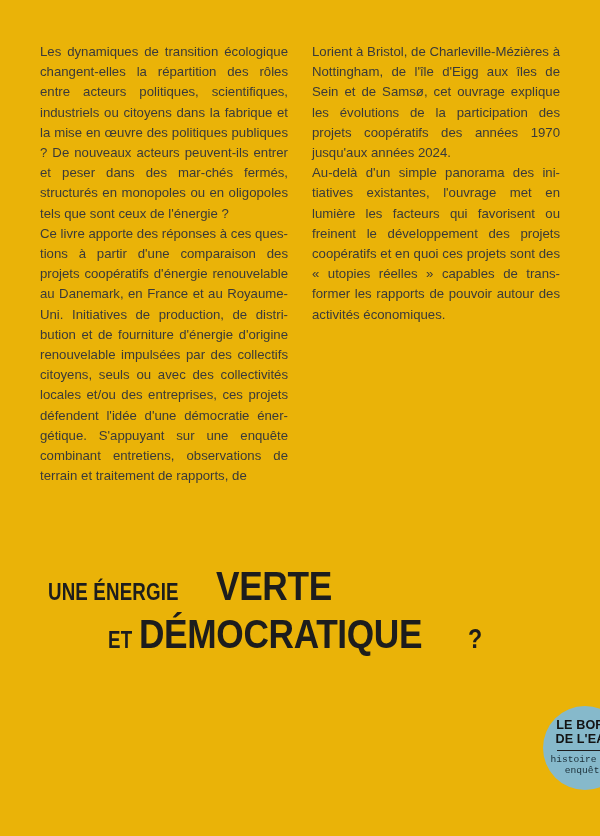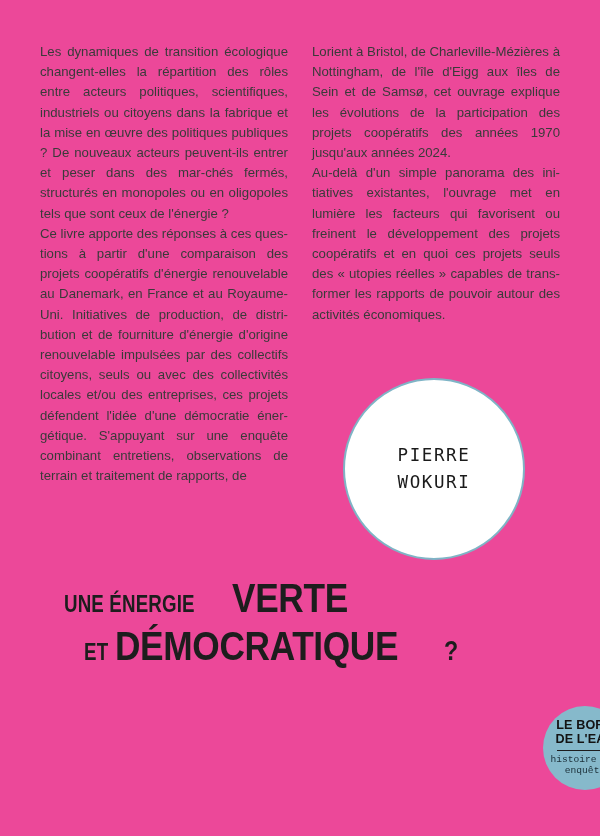--- a/index.html
+++ b/index.html
@@ -11,21 +11,21 @@
     height: 836px;
     background: #ffffff;
     font-family: "Liberation Sans", sans-serif;
     overflow: hidden;
     position: relative;
   }
 
   .cover {
     position: absolute;
     inset: 0;
-    background: #ec4899;
+    background: #eab308;
   }
 
   
   .blurb {
     position: absolute;
     left: 40px;
     top: 42px;
     width: 520px;
     height: 510px;
   }
@@ -83,26 +83,25 @@
     width: 600px;
     color: #1d1d1d;
   }
   .title-line {
     display: block;
     white-space: nowrap;
     font-family: "Liberation Sans Narrow", "Liberation Sans", sans-serif;
     font-weight: 700;
   }
   .title-line.l1 {
-    padding-left: 64px;
+    padding-left: 48px;
     line-height: 40px;
-    margin-top: 12px;
   }
   .title-line.l2 {
-    padding-left: 84px;
+    padding-left: 108px;
     line-height: 42px;
     margin-top: -2px;
   }
   .t-small {
     font-size: 24px;
     letter-spacing: 0.2px;
     transform: scaleX(0.78);
     transform-origin: left center;
     display: inline-block;
     vertical-align: baseline;
@@ -186,28 +185,24 @@
 
 <div class="cover">
 
   <div class="blurb">
     <div class="col left">
       <p>Les dynamiques de transition écologique changent-elles la répartition des rôles entre acteurs politiques, scientifiques, industriels ou citoyens dans la fabrique et la mise en œuvre des politiques publiques ? De nouveaux acteurs peuvent-ils entrer et peser dans des mar-chés fermés, structurés en monopoles ou en oligopoles tels que sont ceux de l'énergie ?</p>
       <p>Ce livre apporte des réponses à ces ques-tions à partir d'une comparaison des projets coopératifs d'énergie renouvelable au Danemark, en France et au Royaume-Uni. Initiatives de production, de distri-bution et de fourniture d'énergie d'origine renouvelable impulsées par des collectifs citoyens, seuls ou avec des collectivités locales et/ou des entreprises, ces projets défendent l'idée d'une démocratie éner-gétique. S'appuyant sur une enquête combinant entretiens, observations de terrain et traitement de rapports, de</p>
     </div>
     <div class="col right">
       <p>Lorient à Bristol, de Charleville-Mézières à Nottingham, de l'île d'Eigg aux îles de Sein et de Samsø, cet ouvrage explique les évolutions de la participation des projets coopératifs des années 1970 jusqu'aux années 2024.</p>
-      <p>Au-delà d'un simple panorama des ini-tiatives existantes, l'ouvrage met en lumière les facteurs qui favorisent ou freinent le développement des projets coopératifs et en quoi ces projets seuls des « utopies réelles » capables de trans-former les rapports de pouvoir autour des activités économiques.</p>
+      <p>Au-delà d'un simple panorama des ini-tiatives existantes, l'ouvrage met en lumière les facteurs qui favorisent ou freinent le développement des projets coopératifs et en quoi ces projets sont des « utopies réelles » capables de trans-former les rapports de pouvoir autour des activités économiques.</p>
     </div>
   </div>
 
-  <div class="author-circle">
-    <div class="author-name">PIERRE</div>
-    <div class="author-name">WOKURI</div>
-  </div>
 
   <div class="title-block">
     <span class="title-line l1">
       <span class="t-small">UNE ÉNERGIE</span><span class="t-big">VERTE</span>
     </span>
     <span class="title-line l2">
       <span class="t-small">ET</span><span class="t-big">DÉMOCRATIQUE</span><span class="t-q">?</span>
     </span>
   </div>
 

